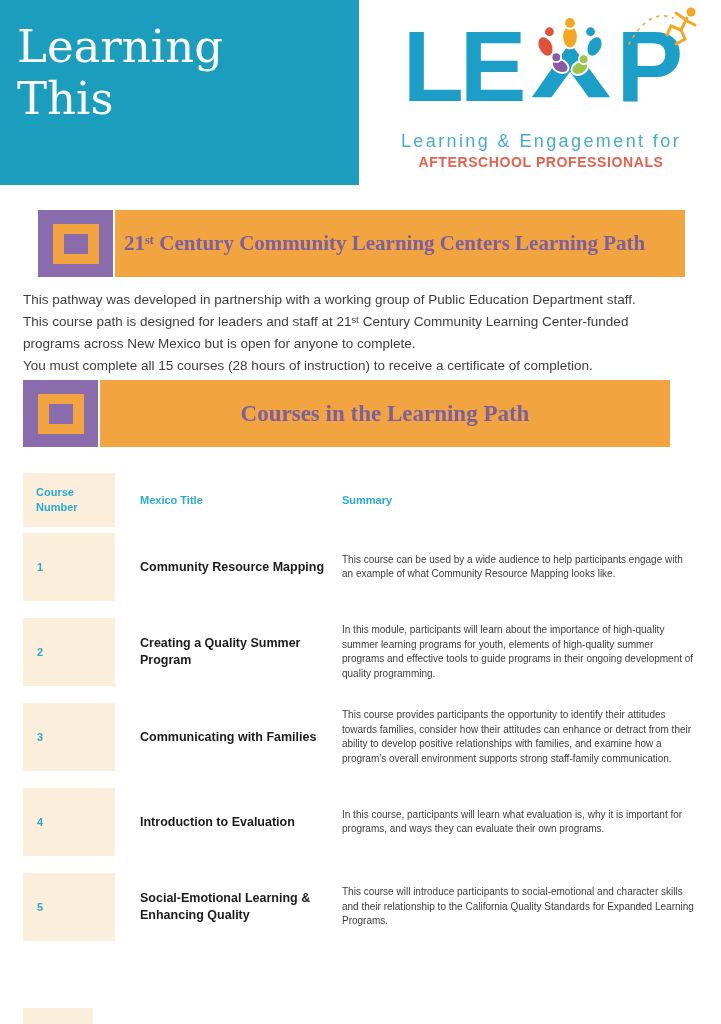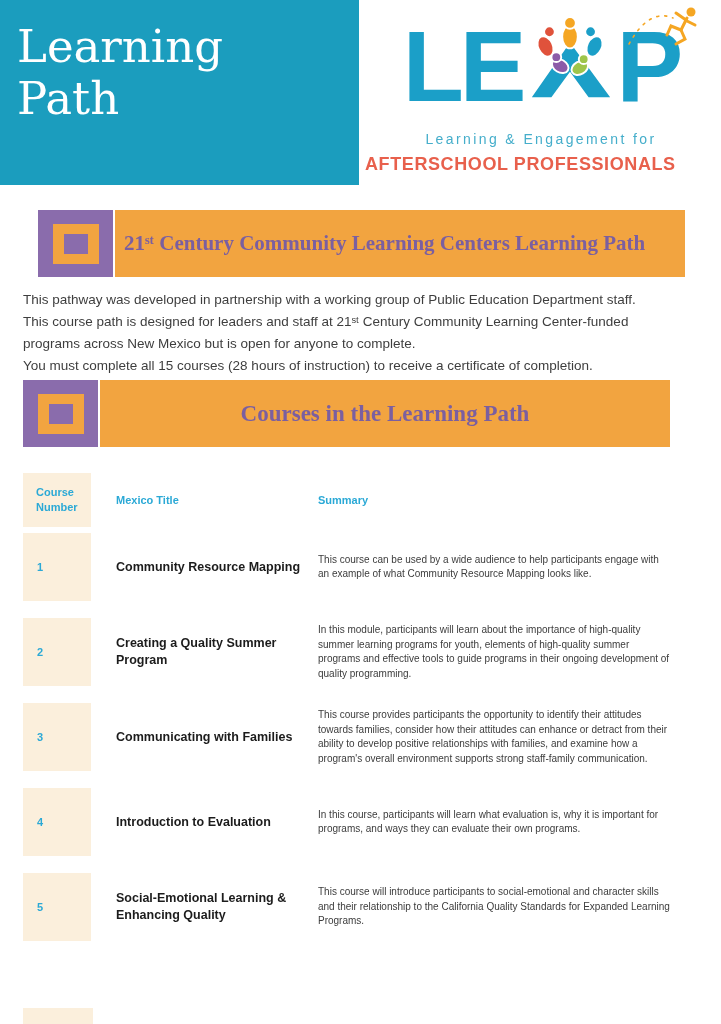--- a/index.html
+++ b/index.html
@@ -10,23 +10,23 @@
   .teal-block{position:absolute;left:0;top:0;width:359px;height:185px;background:var(--teal-header);}
   .masthead-title{padding:21px 0 0 17px;font-family:"DejaVu Serif","Liberation Serif",serif;
                   font-size:45px;line-height:52px;color:#ffffff;}
   .logo-area{position:absolute;left:365px;top:0;width:352px;height:185px;}
   .leap-word{position:absolute;top:16px;left:0;width:100%;display:flex;justify-content:center;align-items:flex-end;}
   .leap-letters{font-size:100px;font-weight:bold;line-height:100px;letter-spacing:-4px;
                 color:var(--logo-teal);font-family:"Liberation Sans","DejaVu Sans",sans-serif;}
   .leap-a{width:92px;height:100px;margin:0 1px;}
   .jumper{position:absolute;right:14px;top:4px;width:76px;height:44px;}
   .tagline1{position:absolute;top:131px;left:0;width:100%;text-align:center;
-            color:var(--tagline-teal);font-size:14px;letter-spacing:2.4px;}
-  .tagline2{position:absolute;top:154px;left:0;width:100%;text-align:left;
-            color:var(--brand-red);font-size:18px;font-weight:bold;letter-spacing:0.6px;}
+            color:var(--tagline-teal);font-size:18px;letter-spacing:2.4px;}
+  .tagline2{position:absolute;top:154px;left:0;width:100%;text-align:center;
+            color:var(--brand-red);font-size:14px;font-weight:bold;letter-spacing:0.6px;}
 
   
   .banner{position:absolute;left:23px;width:647px;height:67px;display:flex;}
   .banner1{top:210px;padding-left:15px;}
   .banner2{top:380px;}
   .banner-icon{flex:0 0 75px;width:75px;height:67px;background:var(--icon-purple);
                display:flex;align-items:center;justify-content:center;margin-right:2px;}
   .sq-orange{width:46px;height:40px;background:var(--banner-orange);
              display:flex;align-items:center;justify-content:center;}
   .sq-purple-inner{width:24px;height:20px;background:var(--icon-purple);}
@@ -37,21 +37,21 @@
   .banner2 .banner-strip{justify-content:center;font-size:23px;}
 
   
   .intro{position:absolute;left:23px;top:289px;width:692px;
          font-size:13.5px;line-height:22px;color:var(--text-dark);}
   .intro-line{white-space:nowrap;}
 
   
   .course-table{position:absolute;left:23px;top:473px;width:680px;}
   .thead{display:flex;height:54px;}
-  .num-cell{width:68px;background:var(--cream);box-sizing:border-box;}
+  .num-cell{width:92px;background:var(--cream);box-sizing:border-box;}
   .head-cell{display:flex;align-items:center;padding-left:13px;padding-right:6px;
              color:var(--table-teal);font-weight:bold;font-size:11px;line-height:15px;}
   .title-col{margin-left:25px;width:190px;}
   .summary-col{margin-left:12px;width:352px;}
   .head-text{display:flex;align-items:center;color:var(--table-teal);font-weight:bold;font-size:11px;}
   .course-row{display:flex;height:68px;margin-top:17px;}
   .course-row:first-child{margin-top:6px;}
   .course-row .num-cell{display:flex;align-items:center;padding-left:14px;
                         color:var(--table-teal);font-weight:bold;font-size:11px;}
   .row-title{display:flex;align-items:center;font-weight:bold;font-size:12.5px;
@@ -60,21 +60,21 @@
   .partial-cell{position:absolute;left:0;top:535px;width:70px;height:20px;background:var(--cream);}
 </style>
 </head>
 <body>
 
 <div class="page">
 
   <div class="teal-block">
     <div class="masthead-title">
       <div>Learning</div>
-      <div>Path</div>
+      <div>This</div>
     </div>
   </div>
 
   <div class="logo-area">
     <div class="leap-word">
       <span class="leap-letters">LE</span>
       <svg class="leap-a" viewBox="0 0 94 100">
 
         <path d="M47,26 L88,82 L8,82 Z M47,56 L66,82 L28,82 Z" fill-rule="evenodd" style="fill:var(--logo-teal)"></path>
 

